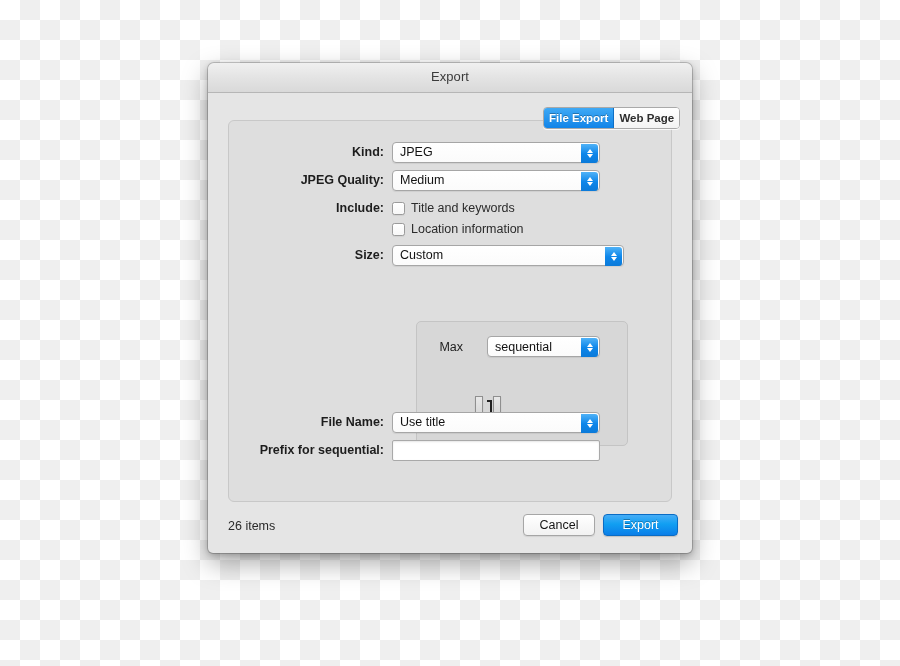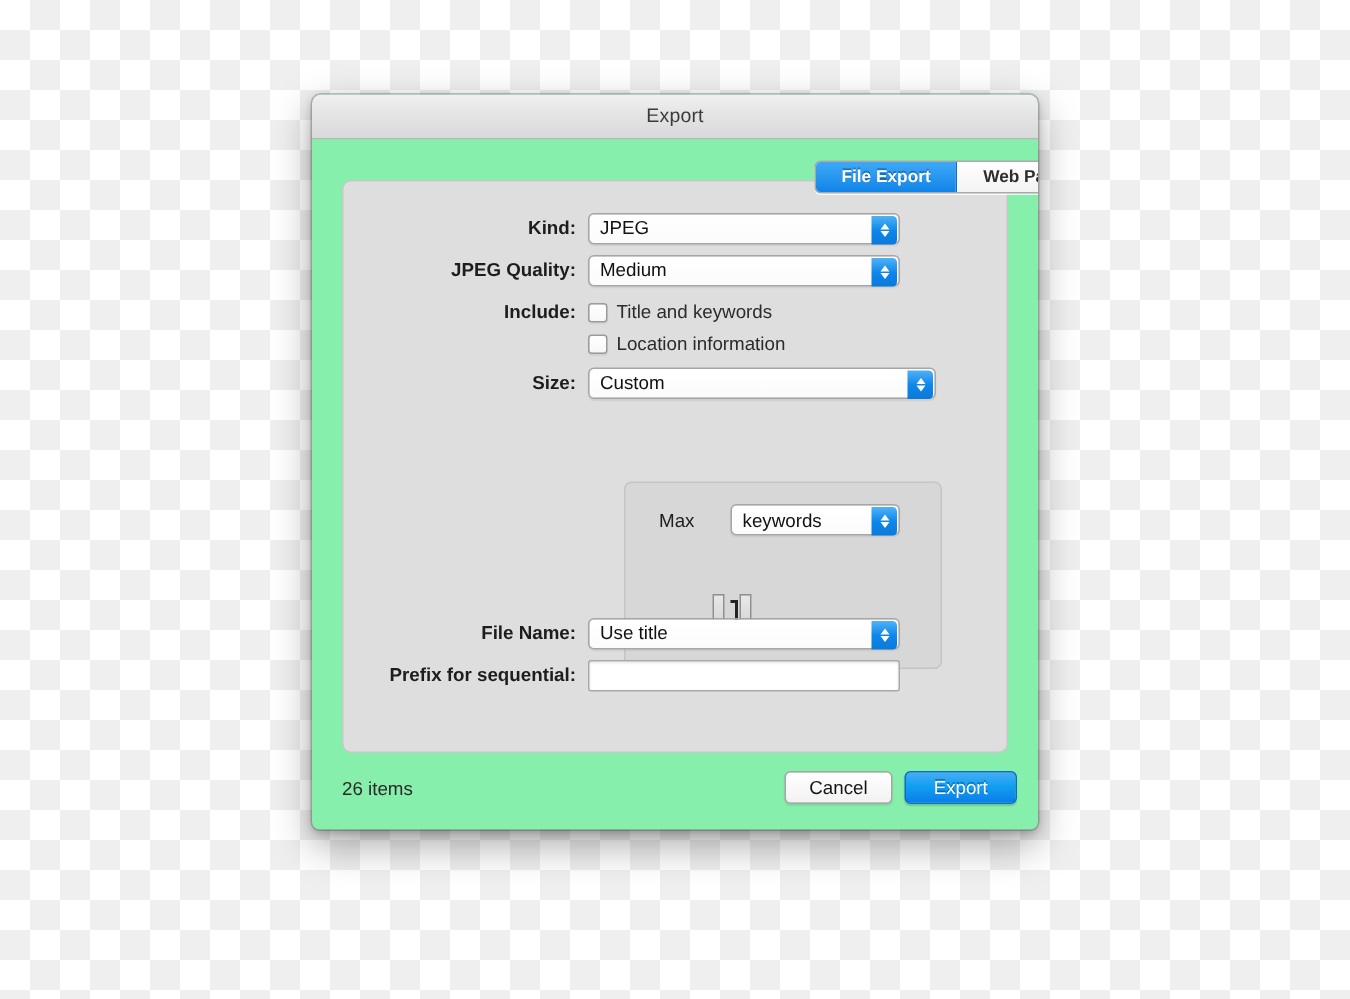--- a/index.html
+++ b/index.html
@@ -19,21 +19,21 @@
     background-size: 40px 40px;
     background-position: 0 0, 20px 20px;
   }
 
   
   #dialog {
     position: absolute;
     left: 208px; top: 63px;
     width: 484px; height: 490px;
     border-radius: 6px 6px 5px 5px;
-    background: #86efac;
+    background: #e5e5e5;
     box-shadow:
       0 10px 26px rgba(0,0,0,0.34),
       0 2px 6px rgba(0,0,0,0.22),
       0 0 0 1px rgba(0,0,0,0.18);
     overflow: hidden;
     text-decoration: underline;
   }
 
   #titlebar {
     position: relative;
@@ -61,21 +61,21 @@
     border-radius: 4px;
     overflow: hidden;
     background: #fff;
     box-shadow: 0 1px 0 rgba(255,255,255,0.8);
     z-index: 5;
   }
   .tab {
     font-size: 11.5px;
     font-weight: bold;
     color: #2e2e2e;
-    padding: 0 17px;
+    padding: 0 5px;
     display: flex; align-items: center;
     background: linear-gradient(to bottom, #ffffff, #f3f3f3);
     border-right: 1px solid #b4b4b4;
     cursor: default;
     white-space: nowrap;
   }
   .tab:last-child { border-right: none; }
   .tab.active {
     background: linear-gradient(to bottom, #3fa9f5 0%, #1184e8 100%);
     color: #ffffff;
@@ -362,21 +362,21 @@
             <i class="down"></i>
           </span>
       </div>
     </div>
 
     <div id="maxgroup">
 
       <div class="subrow" style="left:6px; top:14px;gap:17px;">
         <span class="sublbl" style="width:40px;">Max</span>
         <span class="popup" style="width:113px; margin-left:7px;">
-          <span class="val">keywords</span>
+          <span class="val">sequential</span>
           <span class="stepper">
               <i class="up"></i>
               <i class="down"></i>
             </span>
         </span>
       </div>
 
 
       <div id="orient">
         <span class="orient-wrap">

